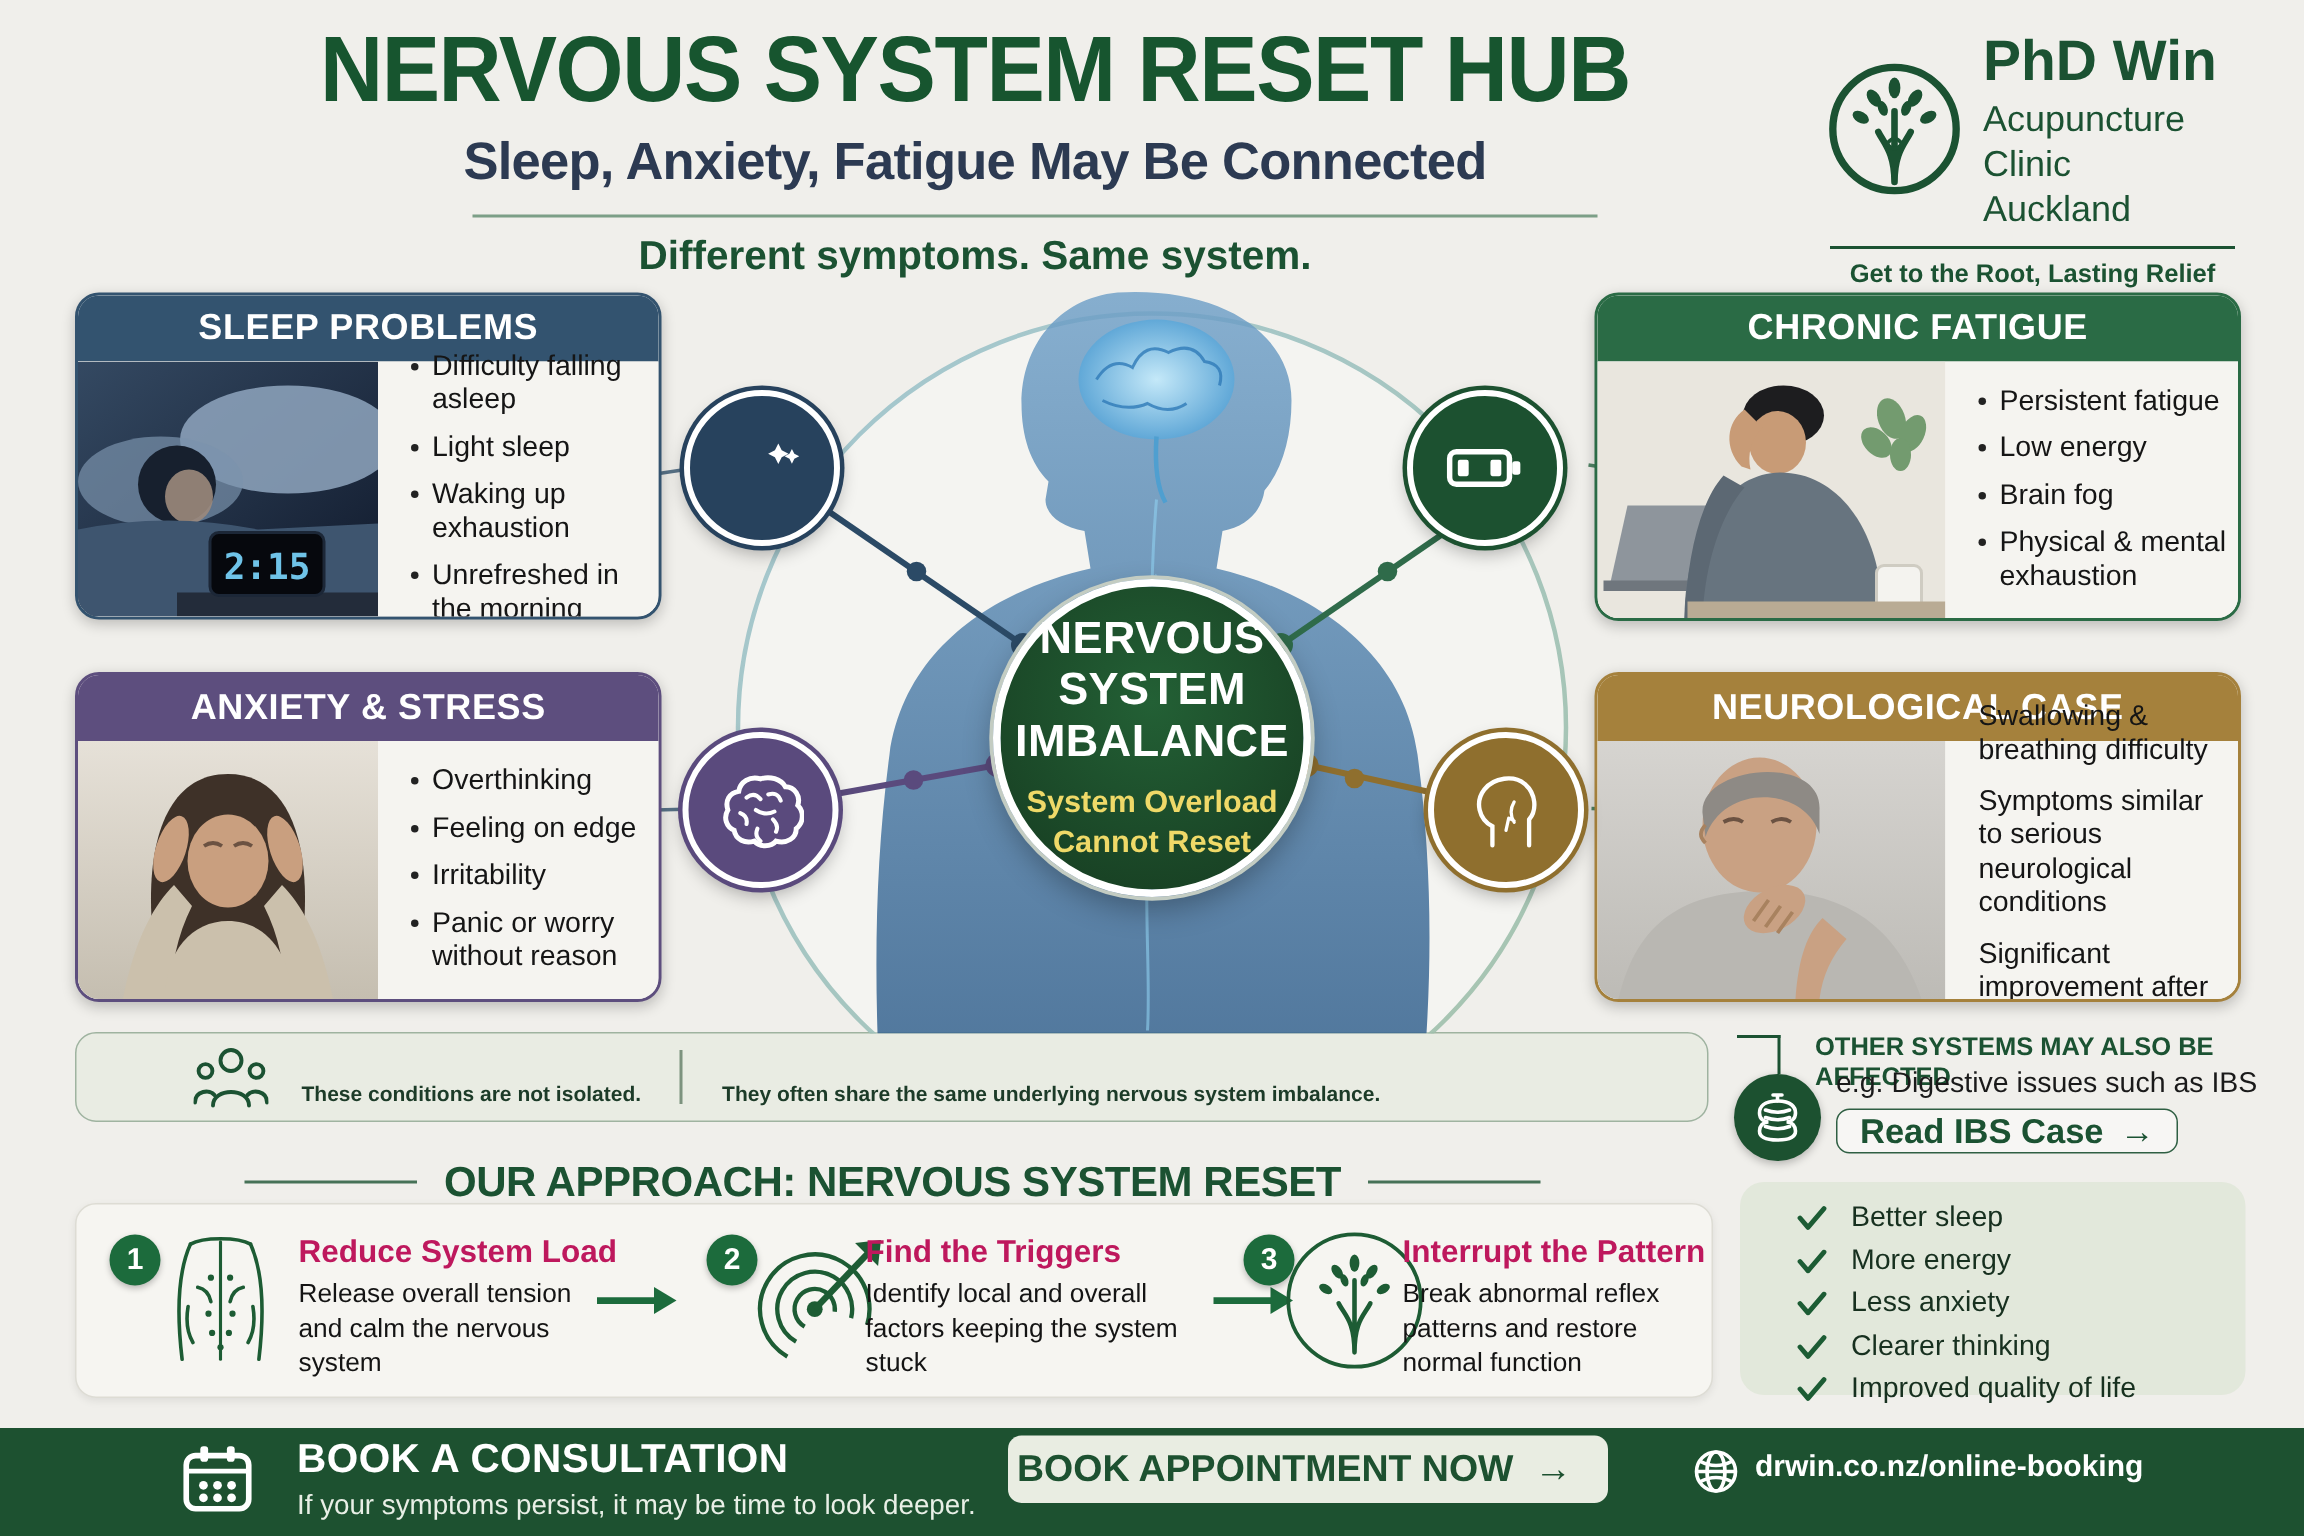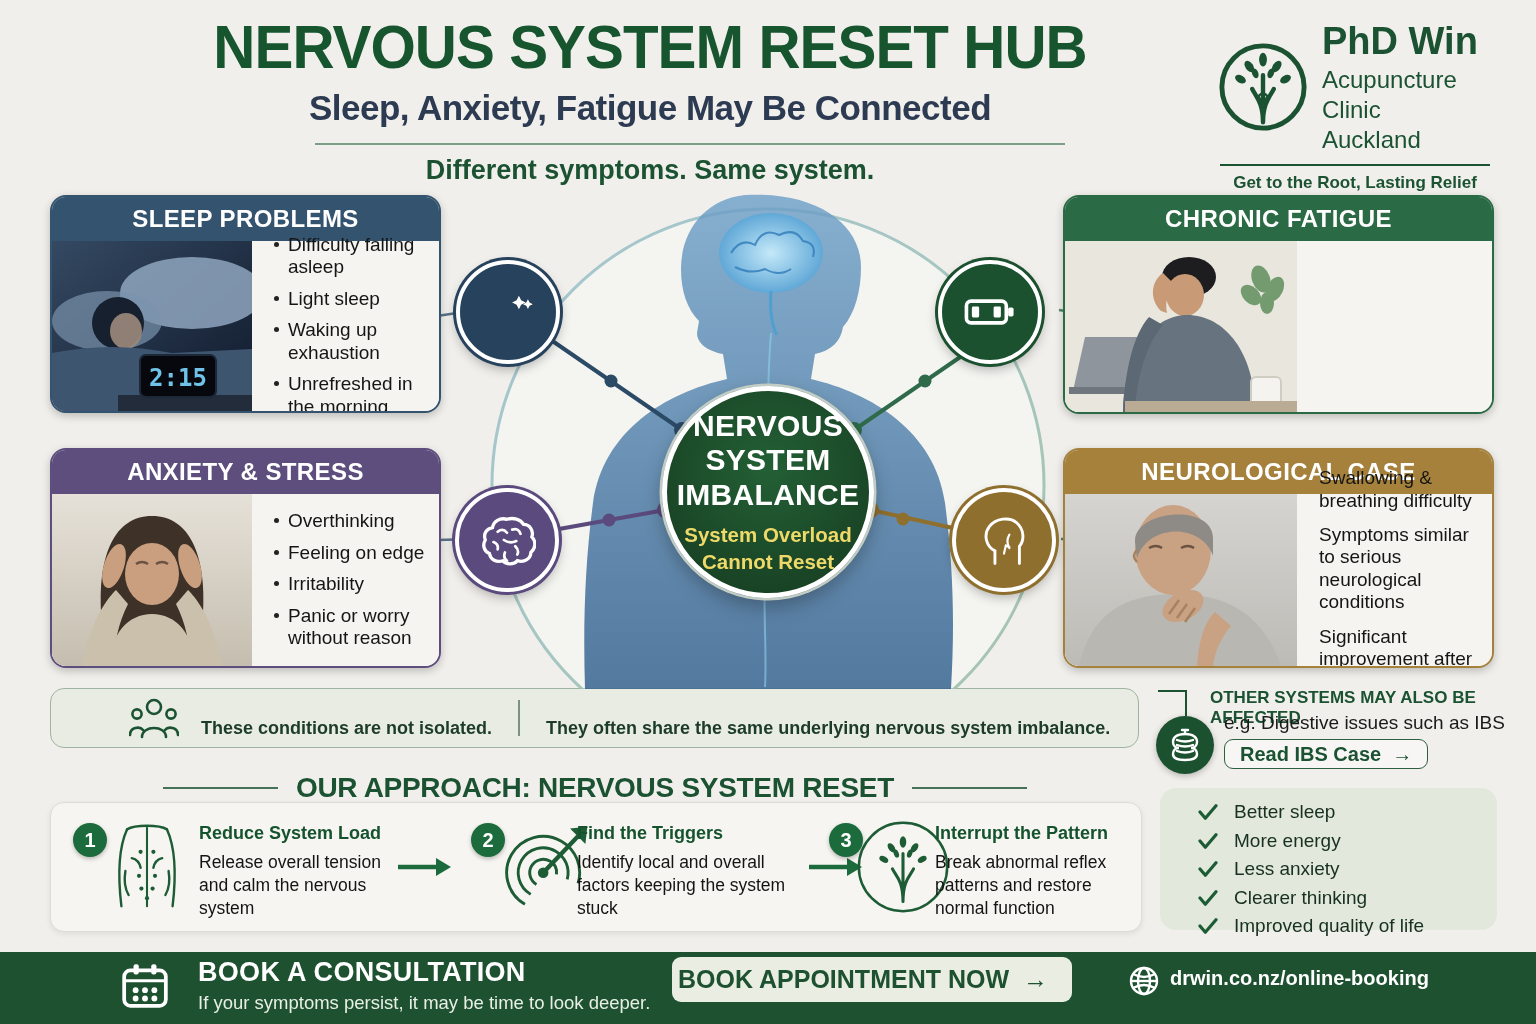--- a/index.html
+++ b/index.html
@@ -49,43 +49,43 @@
         background:radial-gradient(circle at 50% 38%,#236035,#163a20);
         border:5px solid #fff;box-shadow:0 0 0 2.5px #c3ccc2,0 8px 20px rgba(0,0,0,.3);
         display:flex;flex-direction:column;align-items:center;justify-content:center;z-index:6;text-align:center;}
   .cc-line{color:#fff;font-weight:bold;font-size:30px;line-height:1.16;letter-spacing:.3px;}
   .cc-sub{color:#efd968;font-weight:bold;font-size:20.5px;line-height:1.3;}
   .cc-gap{height:9px;}
 
   
   .banner{left:50px;top:688px;width:1089px;height:60px;background:#e9ece3;border:1.5px solid #9fb3a0;
           border-radius:14px;display:flex;align-items:center;box-sizing:border-box;}
-  .banner-text{font-size:18px;font-weight:bold;color:#1c3b28;margin-top:21px;}
+  .banner-text{font-size:14px;font-weight:bold;color:#1c3b28;margin-top:21px;}
   .banner-sep{width:2px;height:36px;background:#7d937f;margin:0 26px;}
 
   
   .elbow{left:1158px;top:690px;width:27px;height:24px;border-top:2.5px solid #1b5232;border-right:2.5px solid #1b5232;}
   .gut-node{left:1156px;top:716px;width:58px;height:58px;border-radius:50%;background:#1c5130;
             display:flex;align-items:center;justify-content:center;box-shadow:0 2px 6px rgba(0,0,0,.25);}
   .other-title{left:1210px;top:688px;width:300px;font-size:17px;font-weight:bold;color:#1b5232;}
   .other-example{left:1224px;top:712px;width:290px;font-size:19px;color:#1a1a1a;}
   .ibs-btn{left:1224px;top:739px;height:30px;padding:0 15px;border:1.8px solid #2f5f43;border-radius:9px;
            background:rgba(255,255,255,.45);display:inline-flex;align-items:center;gap:11px;
-           font-size:20px;font-weight:bold;color:#1b5232;cursor:pointer;}
+           font-size:23px;font-weight:bold;color:#1b5232;cursor:pointer;}
 
   
   .section-title{left:50px;top:772px;width:1090px;display:flex;align-items:center;justify-content:center;
                  gap:18px;color:#1b5232;font-size:28px;font-weight:bold;letter-spacing:-.3px;}
   .section-title::before,.section-title::after{content:"";height:2px;background:#1b5232;flex:0 0 115px;opacity:.8;}
   .panel{left:50px;top:802px;width:1090px;height:128px;background:#f6f5f1;border:1.5px solid #dddcd4;
          border-radius:14px;box-shadow:0 2px 6px rgba(0,0,0,.08);}
   .step-num{position:absolute;width:34px;height:34px;border-radius:50%;background:#1c6b3c;color:#fff;
             font-size:20px;font-weight:bold;display:flex;align-items:center;justify-content:center;
             box-shadow:0 2px 4px rgba(0,0,0,.25);}
-  .step-title{position:absolute;font-size:18px;font-weight:bold;color:#14532d;}
+  .step-title{position:absolute;font-size:21px;font-weight:bold;color:#be185d;}
   .step-desc{position:absolute;font-size:17.5px;color:#141414;line-height:1.3;}
 
   
   .benefits{left:1160px;top:788px;width:337px;height:142px;background:#e2e8db;border-radius:16px;
             box-sizing:border-box;padding:13px 10px 0 38px;display:flex;flex-direction:column;gap:6.5px;}
   .benefit{display:flex;align-items:center;gap:16px;font-size:19px;color:#17301f;}
 
   
   .footer{left:0;top:952px;width:1536px;height:72px;background:#1d5130;}
   .f-head{left:198px;top:957px;font-size:27px;font-weight:bold;color:#fff;letter-spacing:.3px;}
@@ -325,20 +325,38 @@
           <rect x="4" y="146" width="80" height="7" fill="#6f767d"></rect>
           <ellipse cx="124" cy="36" rx="27" ry="20" fill="#1d1d1f"></ellipse>
           <ellipse cx="120" cy="54" rx="19" ry="21" fill="#c89b76"></ellipse>
           <path d="M96,70 C84,58 86,40 98,32 L110,44 C102,52 100,62 102,72 Z" fill="#c89b76"></path>
           <path d="M58,171 C58,112 88,74 122,74 C160,74 190,112 190,171 Z" fill="#67747f"></path>
           <path d="M70,171 C72,130 84,100 98,84 L84,76 C68,94 60,130 58,171 Z" fill="#5c6873"></path>
           <rect x="186" y="136" width="30" height="33" rx="5" fill="#f4f3ef" stroke="#cfccc2" stroke-width="2"></rect>
           <rect x="60" y="160" width="172" height="11" fill="#b9ab94"></rect>
         </svg>
       </div>
+      <ul class="bullets">
+        <li>
+            <span class="dot"></span>
+            <span>Persistent fatigue</span>
+          </li>
+        <li>
+            <span class="dot"></span>
+            <span>Low energy</span>
+          </li>
+        <li>
+            <span class="dot"></span>
+            <span>Brain fog</span>
+          </li>
+        <li>
+            <span class="dot"></span>
+            <span>Physical &amp; mental exhaustion</span>
+          </li>
+      </ul>
     </div>
   </div>
 
   <div class="abs card gold" style="left:1063px;top:448px;width:427px;z-index:2;">
     <div class="card-header">
       <span>NEUROLOGICAL CASE</span>
     </div>
     <div class="card-body" style="height:172px;">
       <div class="photo" style="width:232px;">
         <svg width="232" height="172" viewBox="0 0 232 172">

